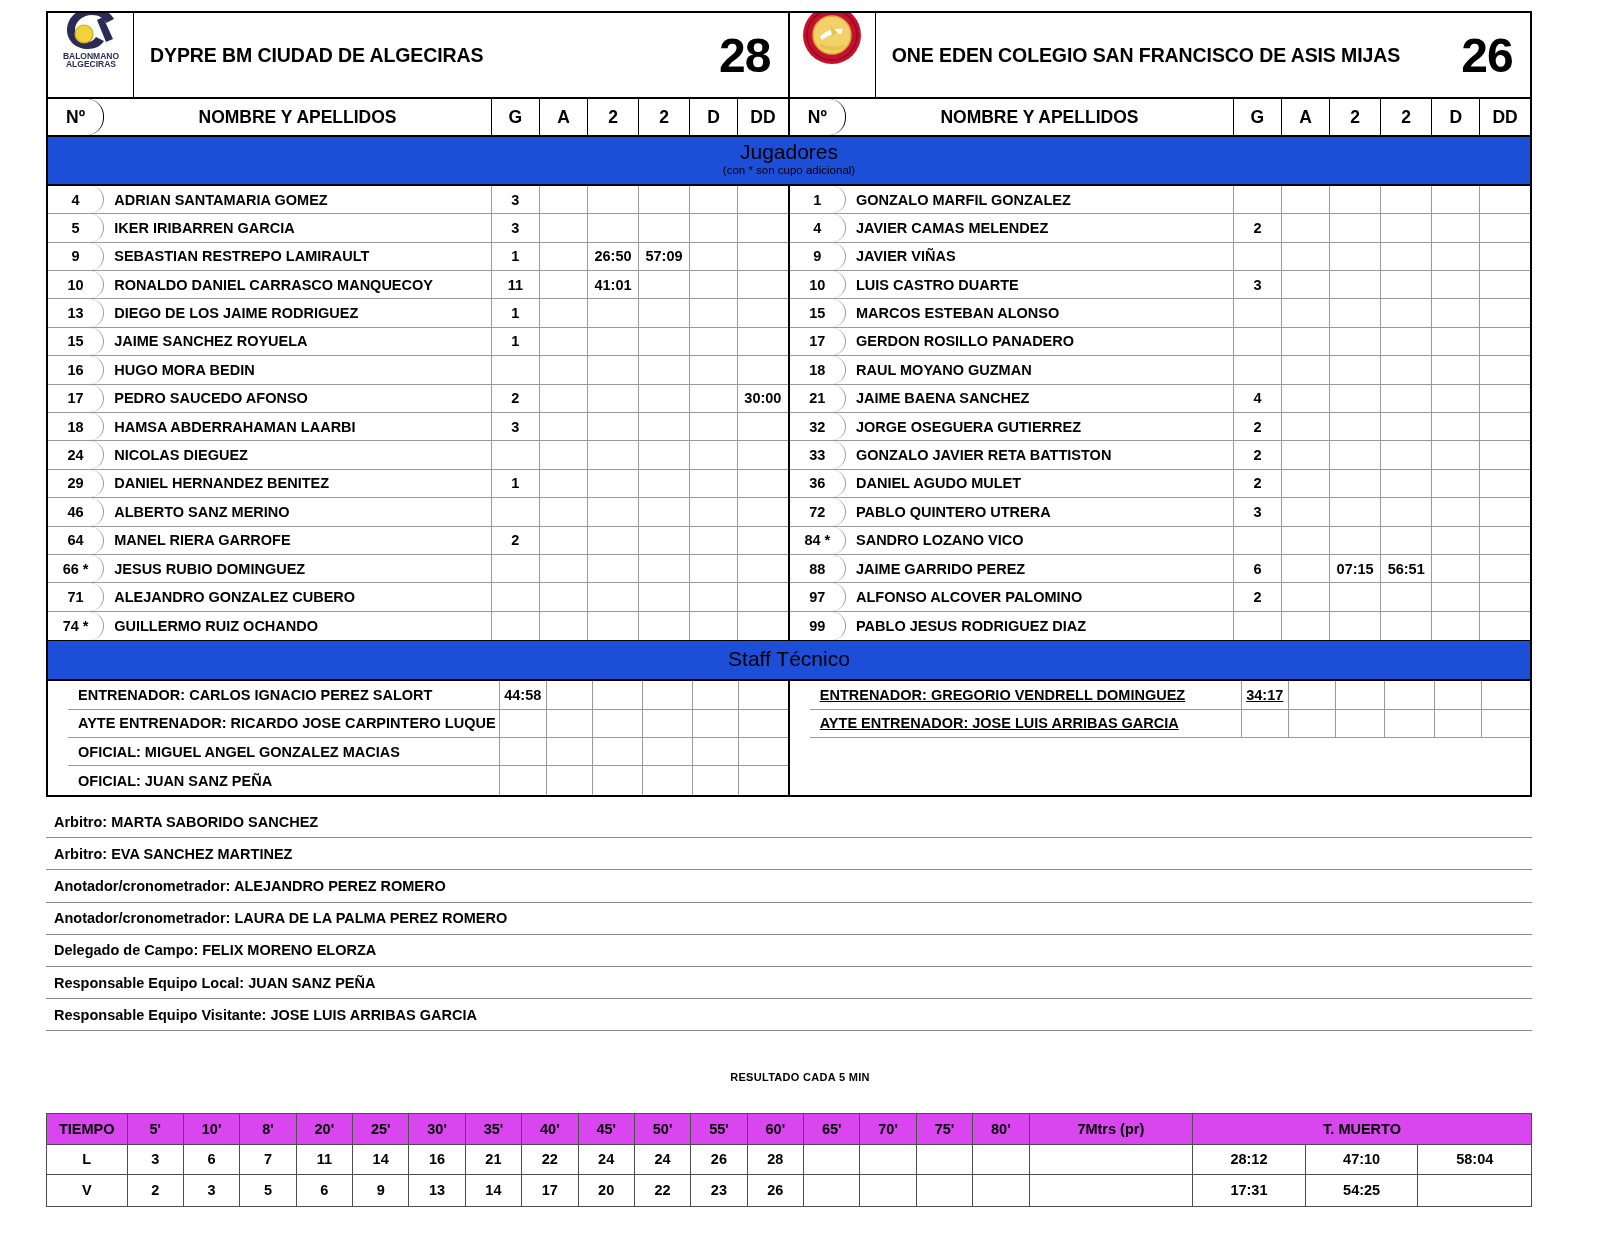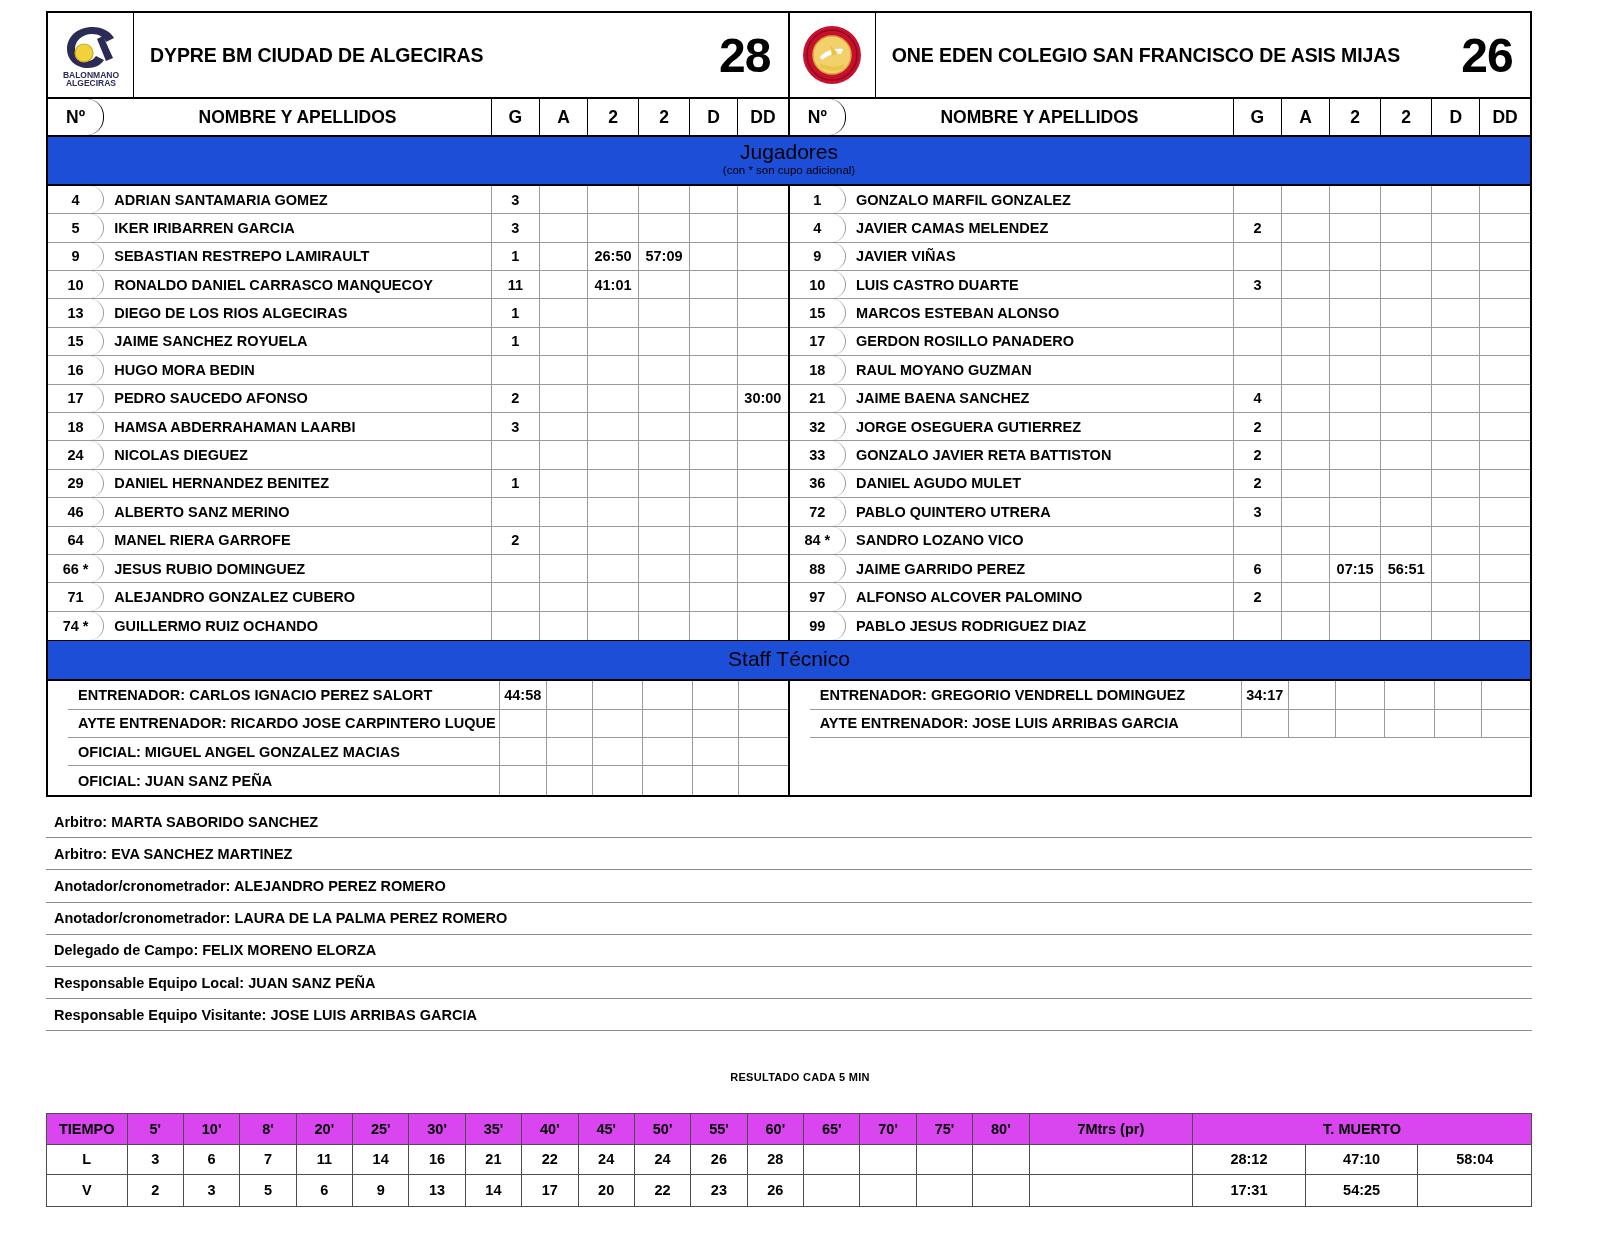--- a/index.html
+++ b/index.html
@@ -43,21 +43,20 @@
     box-sizing: border-box;
     overflow: hidden;
   }
   .team-head.left  { width: 50.05%; border-right: 2.5px solid #000; }
   .team-head.right { width: 49.95%; }
   .logo-box {
     width: 86px;
     min-width: 86px;
     height: 105px;
     display: flex;
-    align-items: center;
     justify-content: center;
     border-right: 1.5px solid #000;
     box-sizing: border-box;
   }
   .team-name {
     flex: 1;
     padding-left: 16px;
     padding-right: 6px;
     font-size: 19.5px;
     font-weight: bold;
@@ -163,21 +162,21 @@
 
   
   .staff-wrap { display: flex; align-items: stretch; }
   .staff-col {
     box-sizing: border-box;
     display: flex;
     flex-direction: column;
     padding-left: 20px;
   }
   .staff-col.left  { width: 50.05%; border-right: 2.5px solid #000; }
-  .staff-col.right { width: 49.95%; }
+  .staff-col.right { width: 49.95%; text-decoration: underline; }
   .srow {
     display: flex;
     height: 28.4px;
     border-bottom: 1.2px solid #9a9a9a;
     box-sizing: border-box;
   }
   .srow:last-child { border-bottom: none; }
   .sc {
     box-sizing: border-box;
     border-right: 1.2px solid #9a9a9a;
@@ -367,21 +366,21 @@
             <div class="pc c-name name">RONALDO DANIEL CARRASCO MANQUECOY</div>
             <div class="pc c-g ctr">11</div>
             <div class="pc c-a ctr"></div>
             <div class="pc c-s1 ctr">41:01</div>
             <div class="pc c-s2 ctr"></div>
             <div class="pc c-d ctr"></div>
             <div class="pc c-dd ctr"></div>
           </div>
           <div class="prow">
             <div class="pc c-num num">13</div>
-            <div class="pc c-name name">DIEGO DE LOS RIOS ALGECIRAS</div>
+            <div class="pc c-name name">DIEGO DE LOS JAIME RODRIGUEZ</div>
             <div class="pc c-g ctr">1</div>
             <div class="pc c-a ctr"></div>
             <div class="pc c-s1 ctr"></div>
             <div class="pc c-s2 ctr"></div>
             <div class="pc c-d ctr"></div>
             <div class="pc c-dd ctr"></div>
           </div>
           <div class="prow">
             <div class="pc c-num num">15</div>
             <div class="pc c-name name">JAIME SANCHEZ ROYUELA</div>

